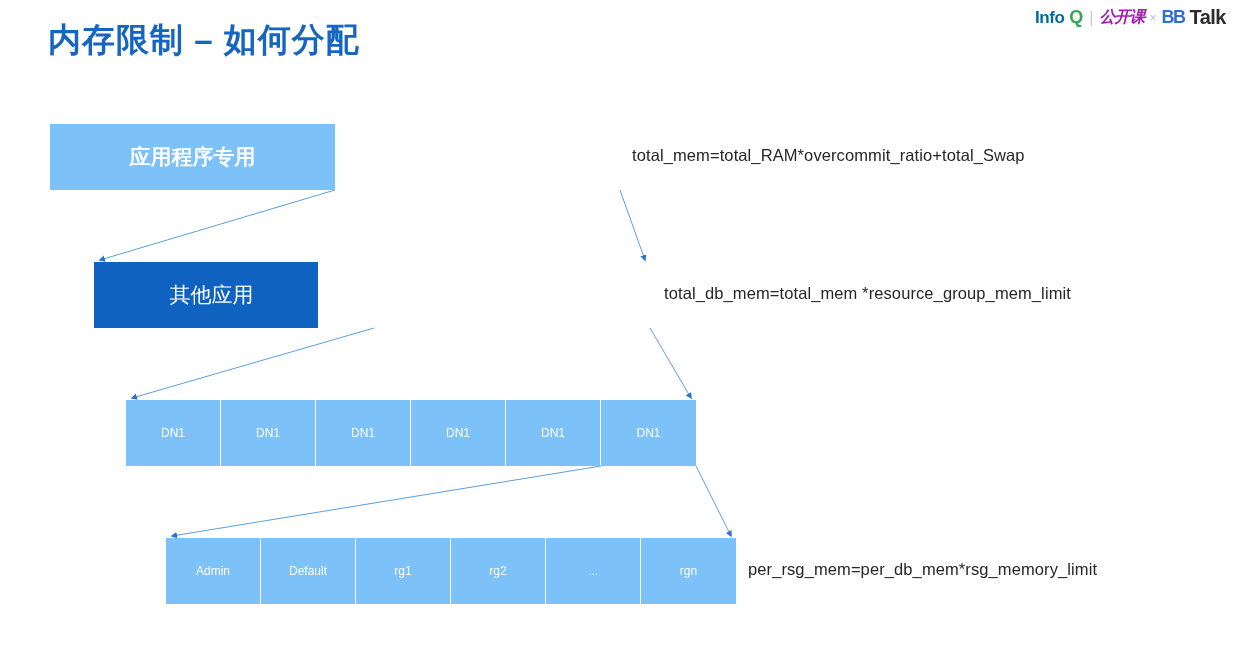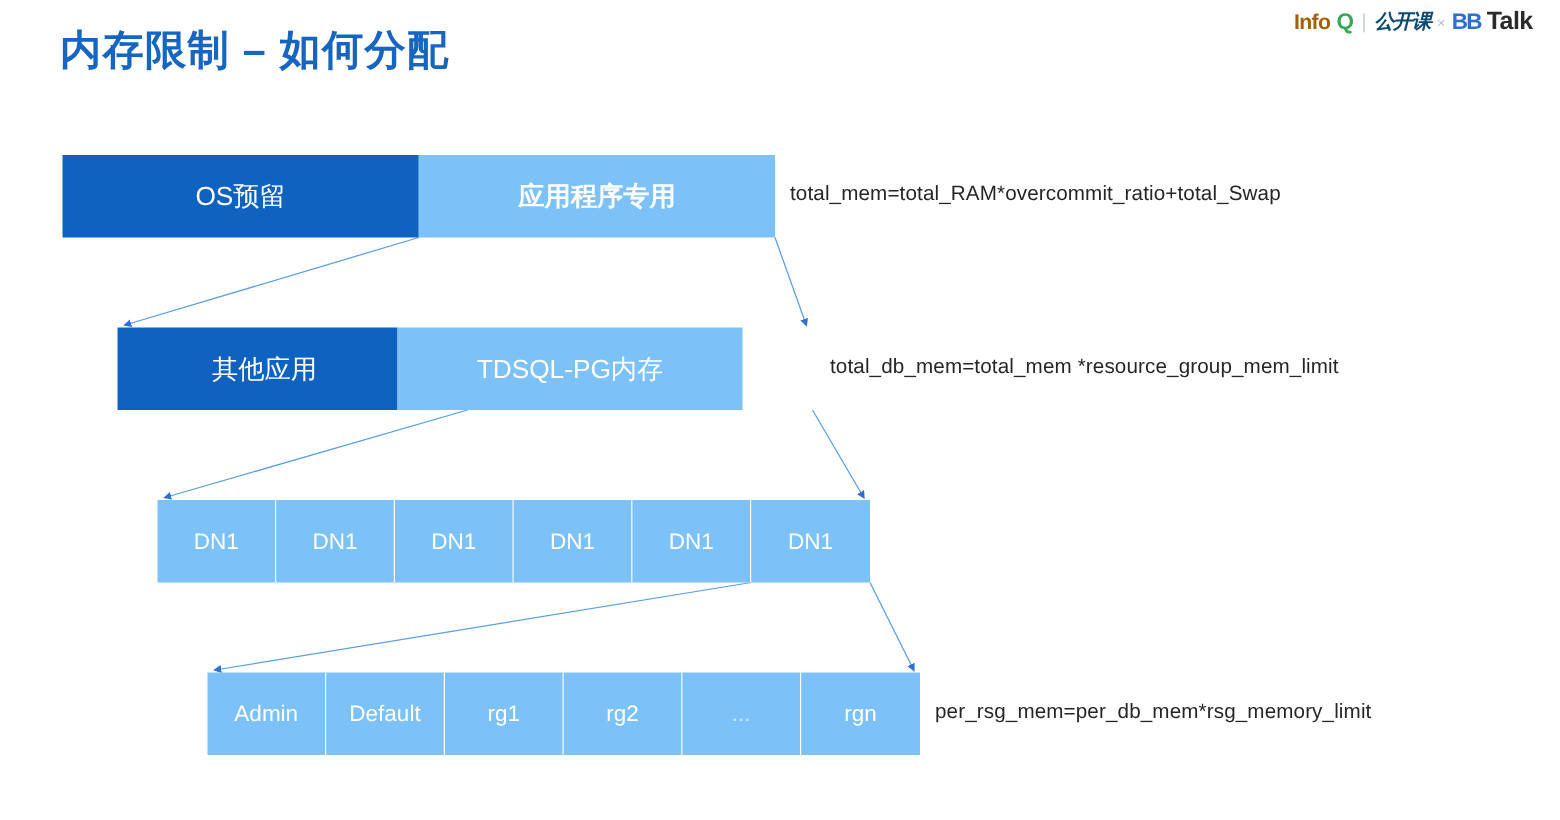--- a/index.html
+++ b/index.html
@@ -28,33 +28,33 @@
   .logo-bar {
     position: absolute;
     right: 22px; top: 6px;
     display: flex;
     align-items: center;
     gap: 5px;
     font-size: 17px;
     font-weight: bold;
     white-space: nowrap;
   }
-  .logo-info { color: #a16207; letter-spacing: -0.5px; }
+  .logo-info { color: #0369a1; letter-spacing: -0.5px; }
   .logo-q {
     color: #34a853;
     font-size: 18px;
   }
   .logo-divider {
     color: #c9ced6;
     font-weight: normal;
     font-size: 16px;
     padding: 0 1px;
   }
   .logo-gongkaike {
-    color: #0c4a6e;
+    color: #a21caf;
     font-style: italic;
     font-size: 16px;
     font-weight: bold;
     letter-spacing: -1px;
   }
   .logo-x {
     color: #b9c0ca;
     font-weight: normal;
     font-size: 12px;
   }
@@ -81,21 +81,21 @@
     height: 100%;
     color: #ffffff;
     font-size: 21px;
     white-space: nowrap;
   }
   .seg.dark { background: #0f62bf; }
   .seg.light { background: #7cc1f8; }
   .seg.cell {
     background: #7cc1f8;
     border-right: 1.5px solid #ffffff;
-    font-size: 18px;
+    font-size: 12px;
   }
   .seg.cell:last-child { border-right: none; }
   .seg.dim { color: #cfe6fb; }
 
   .formula {
     position: absolute;
     font-size: 16.5px;
     color: #262626;
     white-space: nowrap;
     letter-spacing: 0.1px;
@@ -147,36 +147,30 @@
       <line x1="620" y1="190" x2="645" y2="260" stroke="#5a9fe0" stroke-width="1" marker-end="url(#arw)"></line>
 
       <line x1="374" y1="328" x2="132" y2="398" stroke="#5a9fe0" stroke-width="1" marker-end="url(#arw)"></line>
       <line x1="650" y1="328" x2="691" y2="398" stroke="#5a9fe0" stroke-width="1" marker-end="url(#arw)"></line>
 
       <line x1="601" y1="466" x2="172" y2="536" stroke="#5a9fe0" stroke-width="1" marker-end="url(#arw)"></line>
       <line x1="696" y1="466" x2="731" y2="536" stroke="#5a9fe0" stroke-width="1" marker-end="url(#arw)"></line>
     </svg>
 
     <div class="row" id="row1">
-      <div class="seg dark">
-        <span>OS预留</span>
-      </div>
       <div class="seg light">
         <span>应用程序专用</span>
       </div>
     </div>
     <div class="formula" id="f1">total_mem=total_RAM*overcommit_ratio+total_Swap</div>
 
     <div class="row" id="row2">
       <div class="seg dark">
         <span>其他应用</span>
       </div>
-      <div class="seg light">
-        <span>TDSQL-PG内存</span>
-      </div>
     </div>
     <div class="formula" id="f2">total_db_mem=total_mem *resource_group_mem_limit</div>
 
     <div class="row" id="row3">
       <div class="seg cell" style="width:95px">
         <span>DN1</span>
       </div>
       <div class="seg cell" style="width:95px">
         <span>DN1</span>
       </div>

